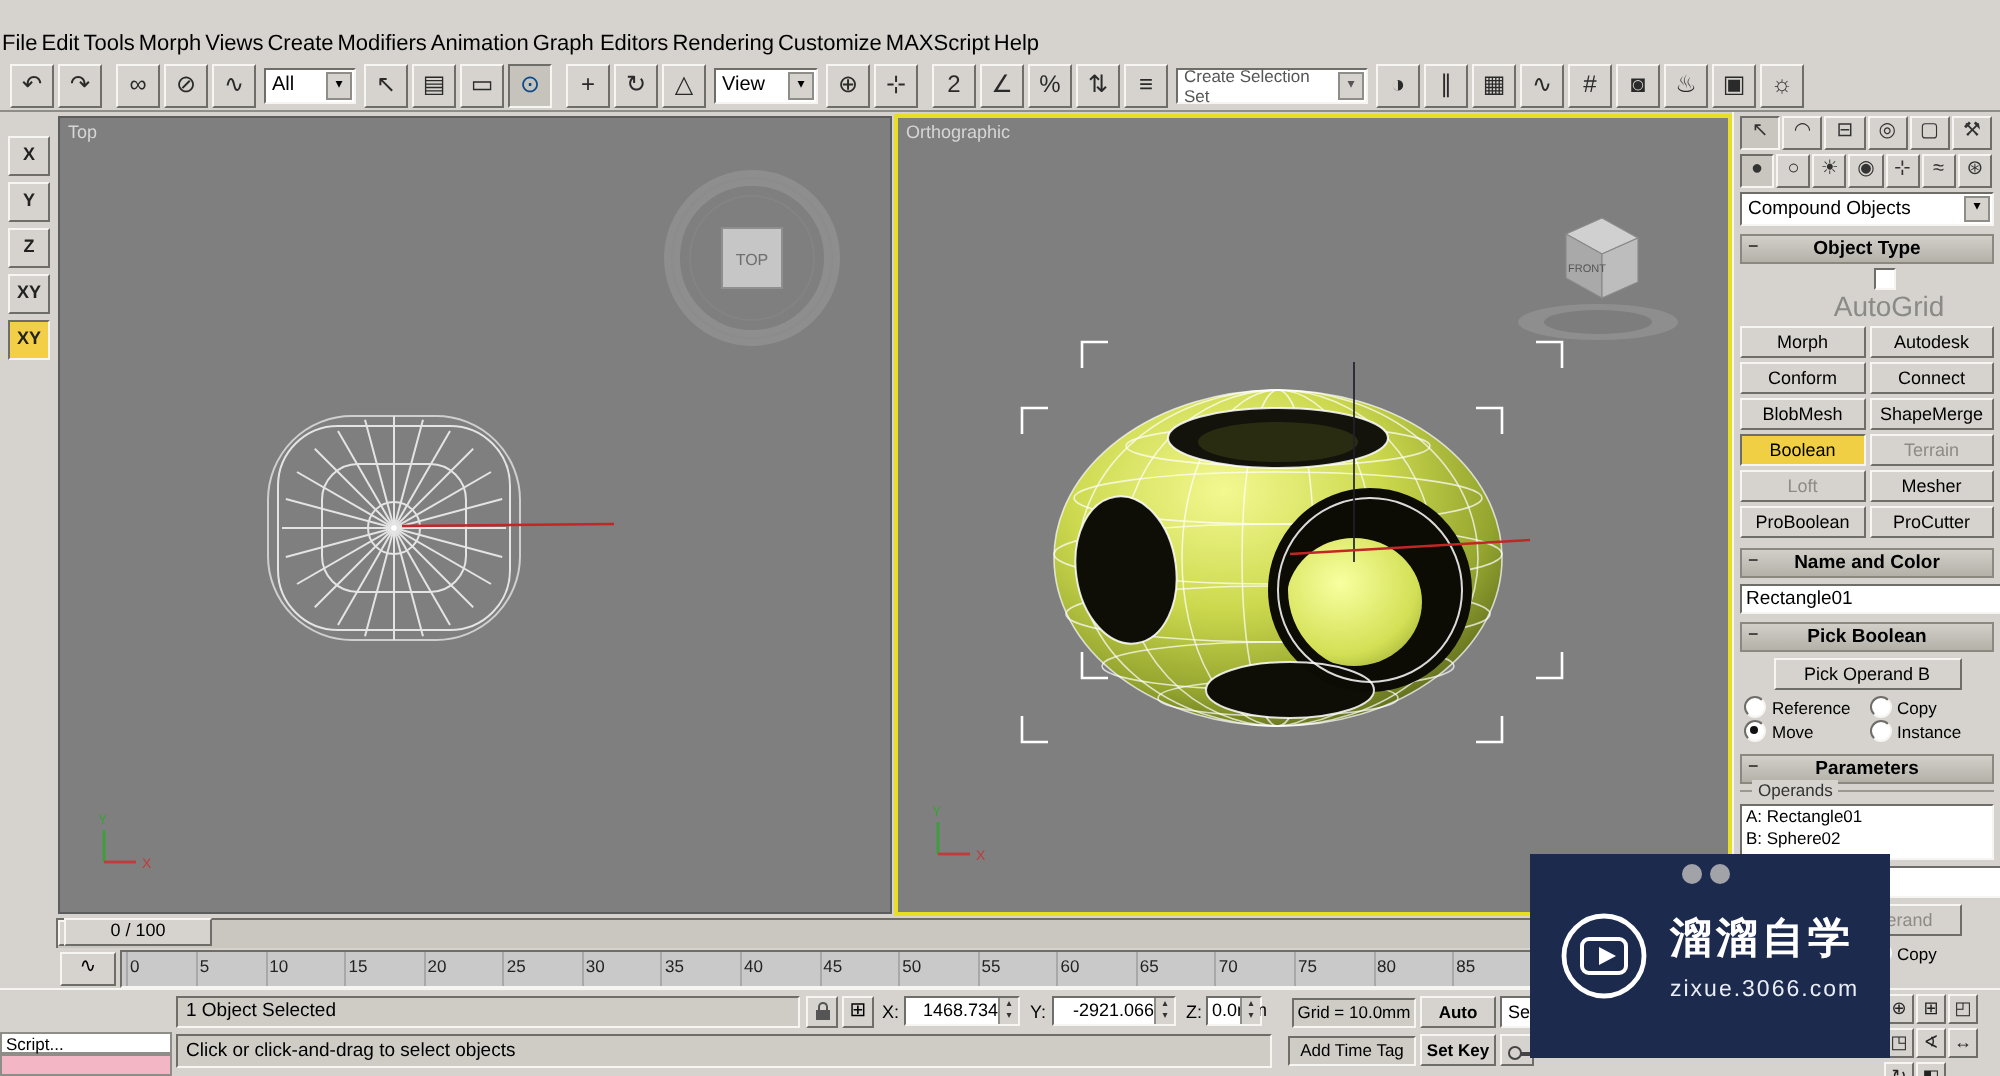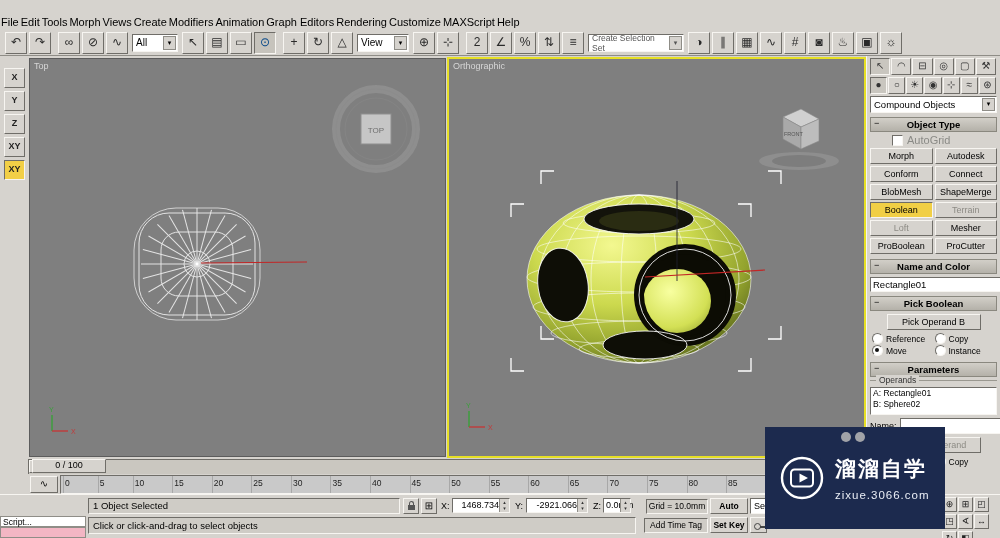--- a/index.html
+++ b/index.html
@@ -57,21 +57,21 @@
   .ptab,.pcat{flex:1;height:15px;margin:0 1px 0 0;text-align:center;line-height:14px;font-size:10px;
     background:#d6d3ce;border:1px solid;border-color:#f7f5f1 #6f6d68 #6f6d68 #f7f5f1;color:#333;}
   .ptab.active,.pcat.active{border-color:#6f6d68 #f7f5f1 #f7f5f1 #6f6d68;background:#c9c6bf;}
   .panel-drop{height:15px;background:#fff;border:1px solid;border-color:#6f6d68 #f7f5f1 #f7f5f1 #6f6d68;
     display:flex;align-items:center;justify-content:space-between;padding:0 1px 0 3px;font-size:9.5px;margin-bottom:4px;}
   .panel-drop .dd{width:11px;height:11px;background:#d6d3ce;border:1px solid #8f8d87;text-align:center;line-height:10px;font-size:7px;}
   .rollout{height:13px;margin-top:4px;background:linear-gradient(#d2cfc8,#b4b1a9);border:1px solid #8a887f;
     font-size:9.5px;font-weight:bold;display:flex;align-items:center;justify-content:center;position:relative;}
   .rollout .minus{position:absolute;left:3px;top:0;font-weight:normal;font-size:9px;}
   .minus::before{content:"−";}
-  .autogrid{display:flex;align-items:center;color:#8a8a86;font-size:11px;padding:2px 0 1px 22px;}
+  .autogrid{display:flex;align-items:center;color:#8a8a86;font-size:14px;padding:2px 0 1px 22px;flex-direction:column;}
   .cb{width:9px;height:9px;margin-right:4px;background:#fff;border:1px solid;border-color:#6f6d68 #f7f5f1 #f7f5f1 #6f6d68;}
   #objtypebtns{display:grid;grid-template-columns:1fr 1fr;gap:2px;padding:1px 0;}
   .pbtn{height:14px;text-align:center;line-height:14px;font-size:9px;
     background:#d6d3ce;border:1px solid;border-color:#f7f5f1 #6f6d68 #6f6d68 #f7f5f1;overflow:hidden;}
   .pbtn.active{background:#f1cf45;border-color:#6f6d68 #f7f5f1 #f7f5f1 #6f6d68;}
   .pbtn.disabled{color:#8d8b85;}
   .namerow{display:flex;align-items:center;margin-top:3px;}
   .namerow input{flex:1;height:13px;font-size:9.5px;background:#fff;border:1px solid;
     border-color:#6f6d68 #f7f5f1 #f7f5f1 #6f6d68;padding:0 2px;font-family:"Liberation Sans",sans-serif;}
   .panelbtn{display:block;width:92px;margin:3px auto 1px auto;height:14px;text-align:center;line-height:14px;font-size:9px;

